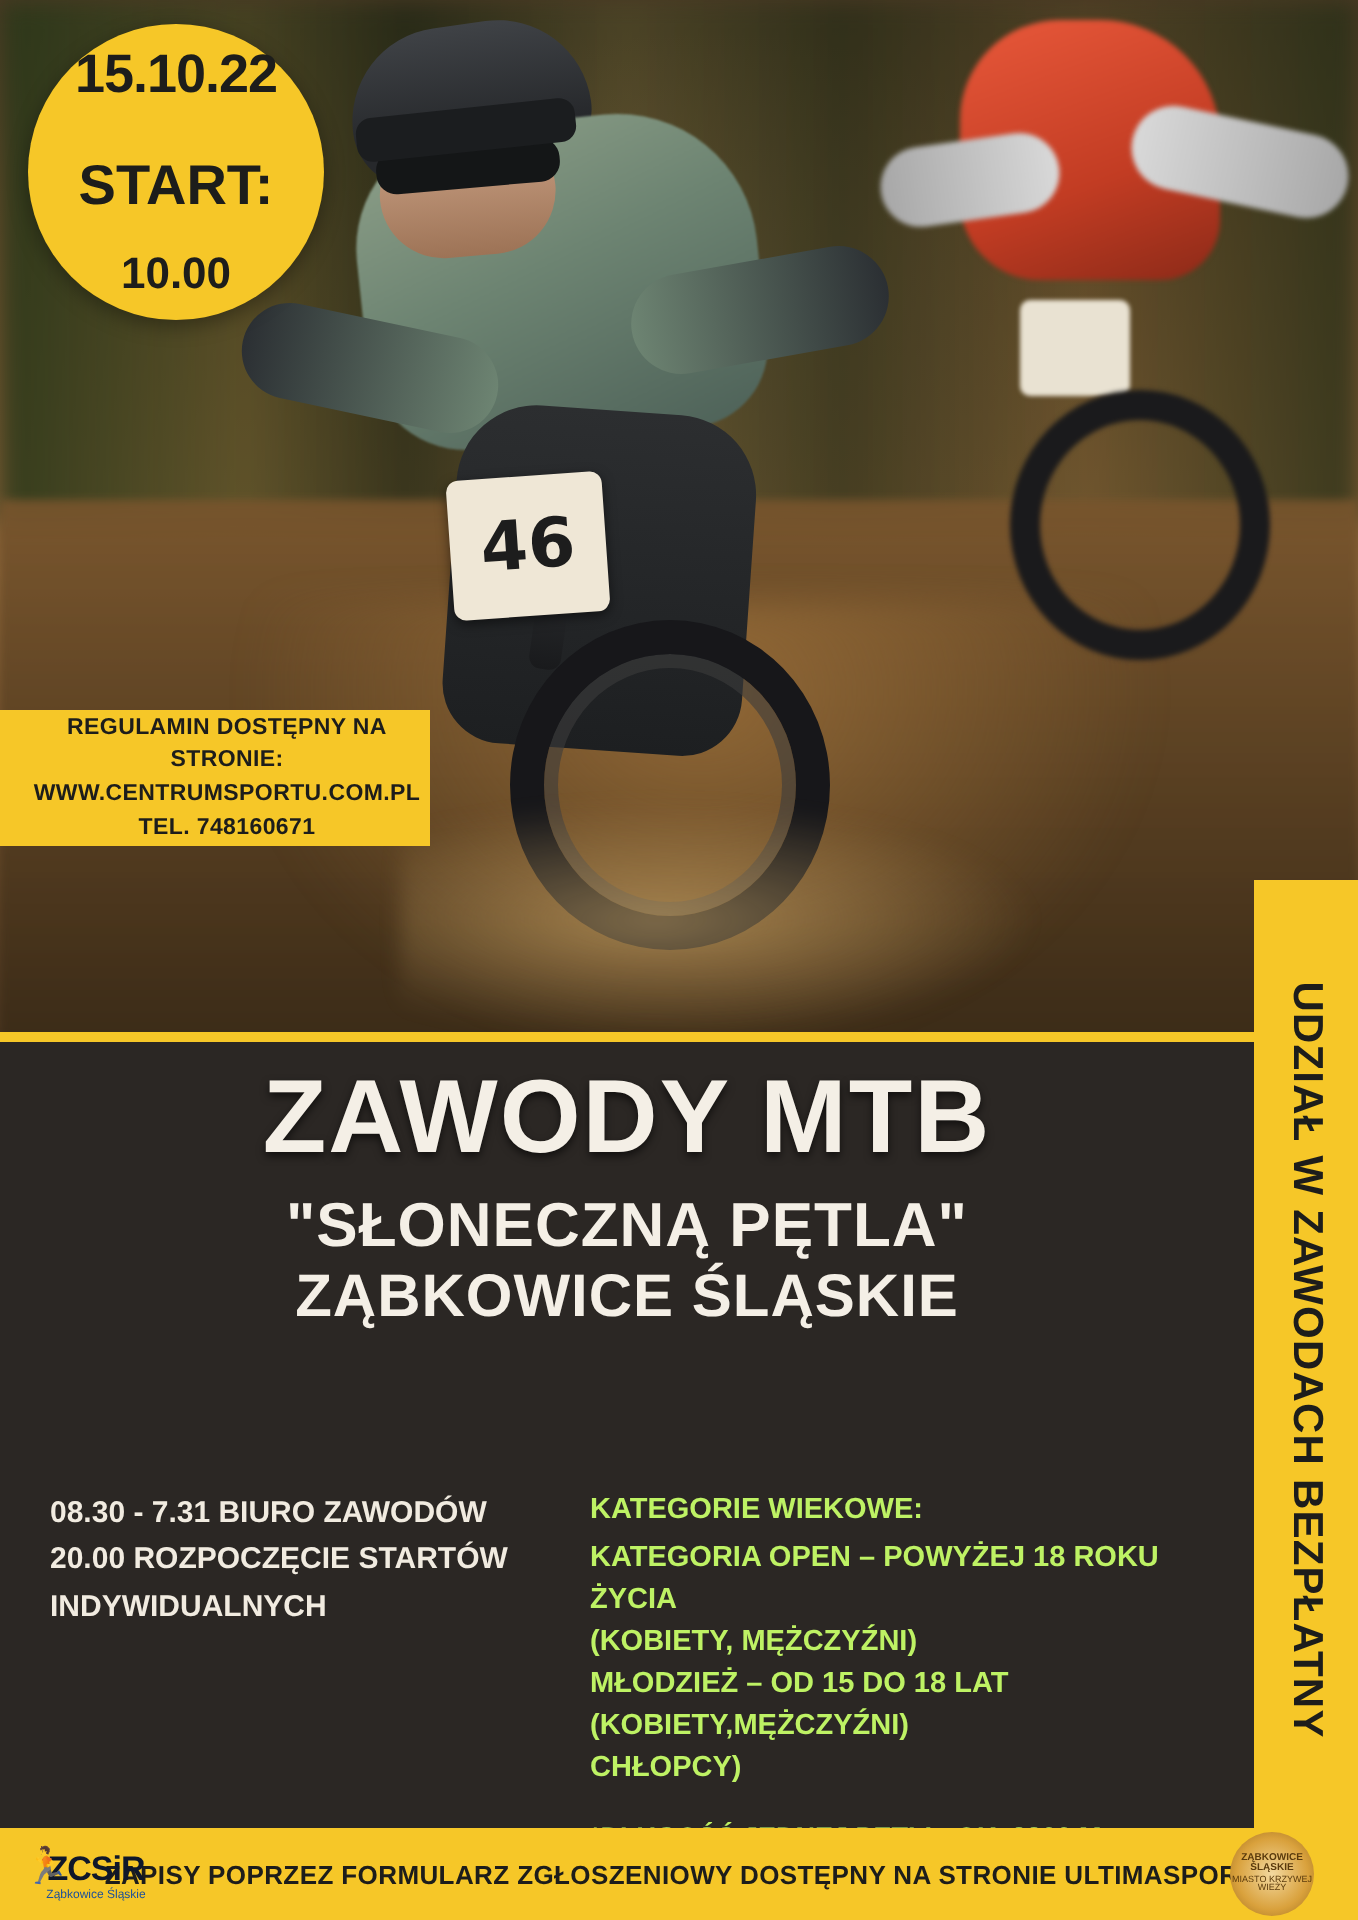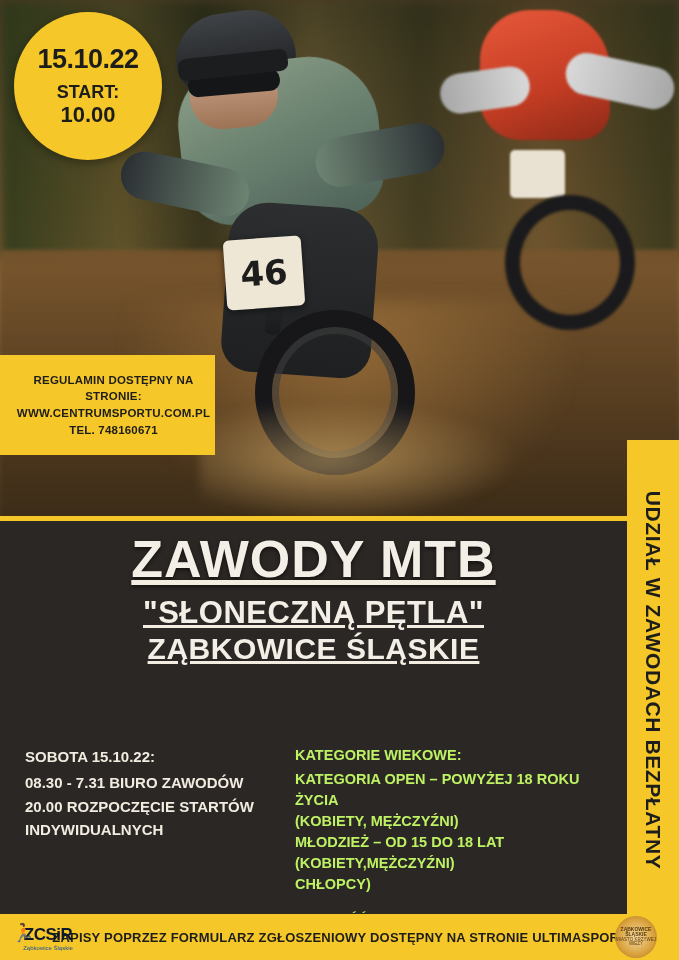--- a/index.html
+++ b/index.html
@@ -133,28 +133,29 @@
     filter:blur(5px);
   }
 
   
   .date-badge {
     position:absolute; left:14px; top:12px; width:148px; height:148px;
     background:#f6c728; border-radius:50%;
     display:flex; flex-direction:column; align-items:center; justify-content:center;
     color:#1d1d1b; text-align:center; line-height:1.1;
     box-shadow:0 3px 10px rgba(0,0,0,.35);
+    gap:16px;
   }
   .date-badge .d1 { font-size:27px; font-weight:bold; letter-spacing:-0.5px; }
-  .date-badge .d2 { font-size:18px; font-weight:bold; margin-top:9px; }
+  .date-badge .d2 { font-size:28px; font-weight:bold; margin-top:9px; }
   .date-badge .d3 { font-size:22px; font-weight:bold; }
 
   
   .regulamin {
-    position:absolute; left:0; top:355px; width:215px; height:100px;
+    position:absolute; left:0; top:355px; width:215px; height:68px;
     background:#f6c728; color:#1d1d1b;
     display:flex; flex-direction:column; align-items:center; justify-content:center;
     text-align:center; font-size:11.5px; font-weight:bold; line-height:1.45;
     letter-spacing:.2px;
     padding-left:12px;
   }
 
   
   .divider {
     position:absolute; left:0; top:516px; width:679px; height:5px; background:#f6c728;
@@ -167,21 +168,21 @@
   }
   .vertical-banner span {
     position:absolute; left:50%; top:50%;
     transform:translate(-50%,-50%) rotate(90deg);
     transform-origin:center center;
     white-space:nowrap;
     font-size:21px; font-weight:bold; color:#1d1d1b; letter-spacing:.6px;
   }
 
   
-  .titles { position:absolute; left:0; top:525px; width:627px; text-align:center; color:#f2ece1;text-decoration:underline; }
+  .titles { position:absolute; left:0; top:525px; width:627px; text-align:center; color:#f2ece1; }
   .title-main {
     font-size:52px; font-weight:bold; letter-spacing:1px;
     color:#f4efe6; text-shadow:0 2px 4px rgba(0,0,0,.6);
     margin-top:4px;
   }
   .title-sub1 {
     font-size:31px; font-weight:bold; color:#f4efe6; margin-top:6px; letter-spacing:.5px;
   }
   .title-sub2 {
     font-size:30px; font-weight:bold; color:#f4efe6; margin-top:1px; letter-spacing:.5px;
@@ -284,21 +285,20 @@
   </div>
 
   <div class="titles">
     <div class="title-main">ZAWODY MTB</div>
     <div class="title-sub1">"SŁONECZNĄ PĘTLA"</div>
     <div class="title-sub2">ZĄBKOWICE ŚLĄSKIE</div>
   </div>
 
   <div class="details">
     <div class="col-left">
-      <div class="head">SOBOTA 15.10.22:</div>
       <div>08.30 - 7.31 BIURO ZAWODÓW</div>
       <div>20.00 ROZPOCZĘCIE STARTÓW</div>
       <div>INDYWIDUALNYCH</div>
     </div>
 
     <div class="col-right">
       <div class="head">KATEGORIE WIEKOWE:</div>
       <div class="row">KATEGORIA OPEN – POWYŻEJ 18 ROKU ŻYCIA</div>
       <div class="row">(KOBIETY, MĘŻCZYŹNI)</div>
       <div class="row">MŁODZIEŻ – OD 15 DO 18 LAT</div>

